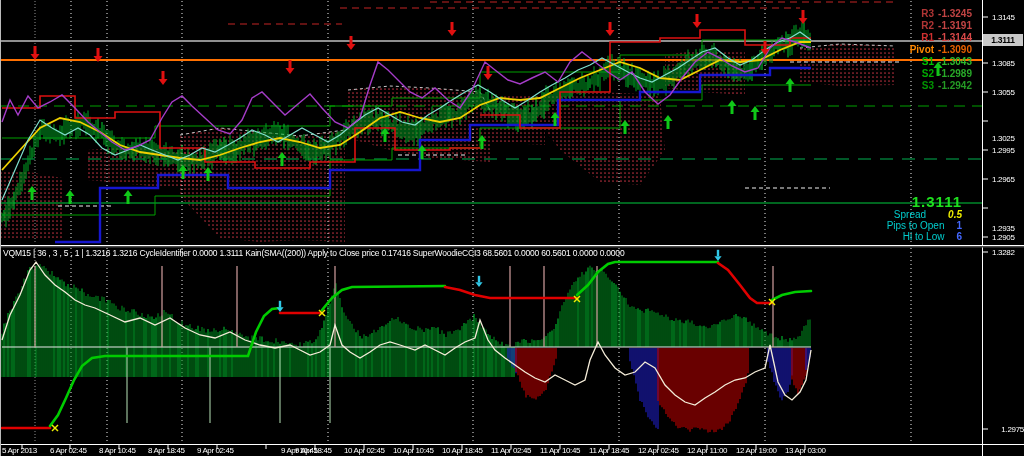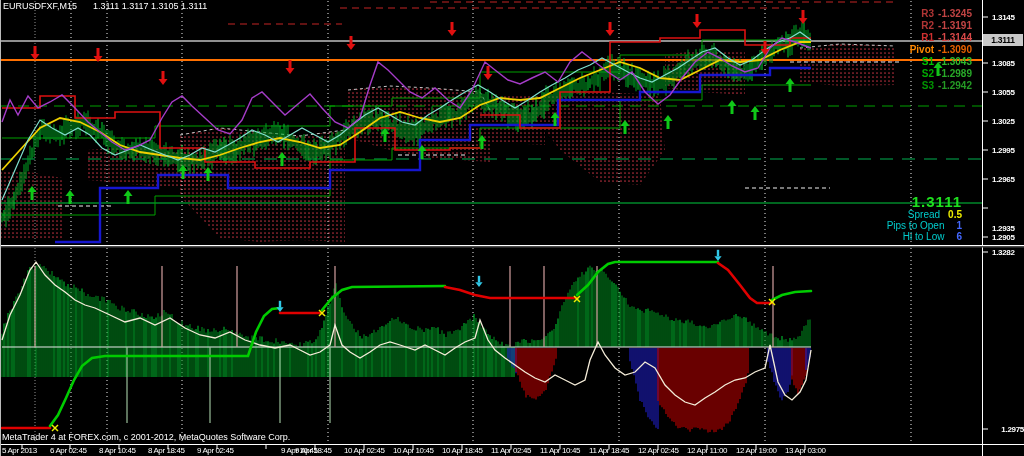--- a/index.html
+++ b/index.html
@@ -7,25 +7,25 @@
   #terminal{position:relative;width:1024px;height:456px;background:#000;}
   #chart-svg{position:absolute;left:0;top:0;}
   .ttl{position:absolute;left:3px;top:1px;color:#fff;font-size:9px;white-space:nowrap;}
   .ttl .q{margin-left:16px;}
   #pivotbox{position:absolute;right:52px;top:8px;text-align:right;line-height:12px;font-size:10px;font-weight:bold;white-space:nowrap;}
   #pivotbox .pv-val{font-weight:bold;margin-left:4px;}
   #quotebox{position:absolute;right:62px;top:194px;width:160px;height:48px;overflow:hidden;text-align:right;white-space:nowrap;}
   #quotebox .bigpx{font-size:15px;font-weight:bold;color:#1FE01F;line-height:15px;letter-spacing:1px;}
   #quotebox .row{font-size:10px;line-height:11px;}
   #quotebox .lab{color:#00CCCC;}
-  #quotebox .v-y{color:#EDED00;font-weight:bold;margin-left:8px;}
+  #quotebox .v-y{color:#EDED00;font-weight:bold;margin-left:22px;font-style:italic;}
   #quotebox .v-b{color:#4468FF;font-weight:bold;margin-left:12px;}
   .indhdr{position:absolute;left:3px;top:248px;color:#fff;font-size:8.5px;letter-spacing:-0.2px;white-space:nowrap;}
   .copyr{position:absolute;left:2px;top:432px;color:#fff;font-size:9px;white-space:nowrap;}
-  .tick-label{position:absolute;left:992px;width:32px;color:#fff;font-size:8px;letter-spacing:-0.3px;font-weight:bold;}
+  .tick-label{position:absolute;left:992px;width:32px;color:#fff;font-size:8px;letter-spacing:-0.3px;}
   #priceBox{position:absolute;left:983px;top:34px;width:40px;height:12px;background:#C9C9C9;color:#000;
     font-size:8.5px;font-weight:bold;text-align:center;line-height:12px;letter-spacing:-0.3px;}
   .time-label{position:absolute;top:446px;color:#fff;font-size:8px;letter-spacing:-0.4px;white-space:nowrap;}
 </style>
 </head>
 <body>
 
 <div id="terminal">
   <svg id="chart-svg" width="1024" height="456">
       <defs>
@@ -1130,48 +1130,45 @@
       <line x1="462" x2="462" y1="444" y2="449" stroke="#FFFFFF" stroke-width="1"></line>
       <line x1="511" x2="511" y1="444" y2="449" stroke="#FFFFFF" stroke-width="1"></line>
       <line x1="560" x2="560" y1="444" y2="449" stroke="#FFFFFF" stroke-width="1"></line>
       <line x1="609" x2="609" y1="444" y2="449" stroke="#FFFFFF" stroke-width="1"></line>
       <line x1="658" x2="658" y1="444" y2="449" stroke="#FFFFFF" stroke-width="1"></line>
       <line x1="707" x2="707" y1="444" y2="449" stroke="#FFFFFF" stroke-width="1"></line>
       <line x1="756" x2="756" y1="444" y2="449" stroke="#FFFFFF" stroke-width="1"></line>
       <line x1="805" x2="805" y1="444" y2="449" stroke="#FFFFFF" stroke-width="1"></line>
     </svg>
 
-  <div class="ttl">
-    <span>EURUSDFXF,M15</span><span class="q">1.3111 1.3117 1.3105 1.3111</span>
-  </div>
 
   <div id="pivotbox">
       <div><span style="color: rgb(176, 53, 53);">R3</span><span class="pv-val" style="color: rgb(194, 68, 68);">-1.3245</span></div>
       <div><span style="color: rgb(176, 53, 53);">R2</span><span class="pv-val" style="color: rgb(194, 68, 68);">-1.3191</span></div>
       <div><span style="color: rgb(208, 48, 48);">R1</span><span class="pv-val" style="color: rgb(216, 72, 72);">-1.3144</span></div>
       <div><span style="color: rgb(255, 136, 0);">Pivot</span><span class="pv-val" style="color: rgb(232, 96, 0);">-1.3090</span></div>
       <div><span style="color: rgb(0, 192, 0);">S1</span><span class="pv-val" style="color: rgb(45, 184, 45);">-1.3043</span></div>
       <div><span style="color: rgb(0, 172, 0);">S2</span><span class="pv-val" style="color: rgb(40, 168, 40); text-align: right;">-1.2989</span></div>
       <div><span style="color: rgb(0, 150, 0);">S3</span><span class="pv-val" style="color: rgb(36, 154, 36);">-1.2942</span></div>
     </div>
 
   <div id="quotebox">
     <div class="bigpx">1.3111</div>
     <div class="row"><span class="lab">Spread</span><span class="v-y">0.5</span></div>
     <div class="row"><span class="lab">Pips to Open</span><span class="v-b">1</span></div>
     <div class="row"><span class="lab">Hi to Low</span><span class="v-b">6</span></div>
   </div>
 
-  <div class="copyr">MetaTrader 4 at FOREX.com, c 2001-2012, MetaQuotes Software Corp.</div>
+  <div class="indhdr">VQM15 | 36 , 3 , 5 , 1  |  1.3216 1.3216  CycleIdentifier 0.0000 1.3111  Kain(SMA((200)) Apply to Close price 0.17416  SuperWoodieCCI3 68.5601 0.0000 60.5601 0.0000 0.0000</div>
 
   <div id="ticksMain">
       <div class="tick-label" style="top: 13px;">1.3145</div>
       <div class="tick-label" style="top: 59px;">1.3085</div>
       <div class="tick-label" style="top: 88px;">1.3055</div>
-      <div class="tick-label" style="top: 117px;">1.3025</div>
+      <div class="tick-label" style="top: 134px;">1.3025</div>
       <div class="tick-label" style="top: 146px;">1.2995</div>
       <div class="tick-label" style="top: 175px;">1.2965</div>
       <div class="tick-label" style="top: 204px; margin-top: 20px;">1.2935</div>
       <div class="tick-label" style="top: 233px;">1.2905</div>
     </div>
   <div id="priceBox"><span>1.3111</span></div>
   <div id="ticksInd">
       <div class="tick-label" style="top: 248px;">1.3282</div>
       <div class="tick-label" style="top: 425px; text-align: right;">1.2975</div>
     </div>

